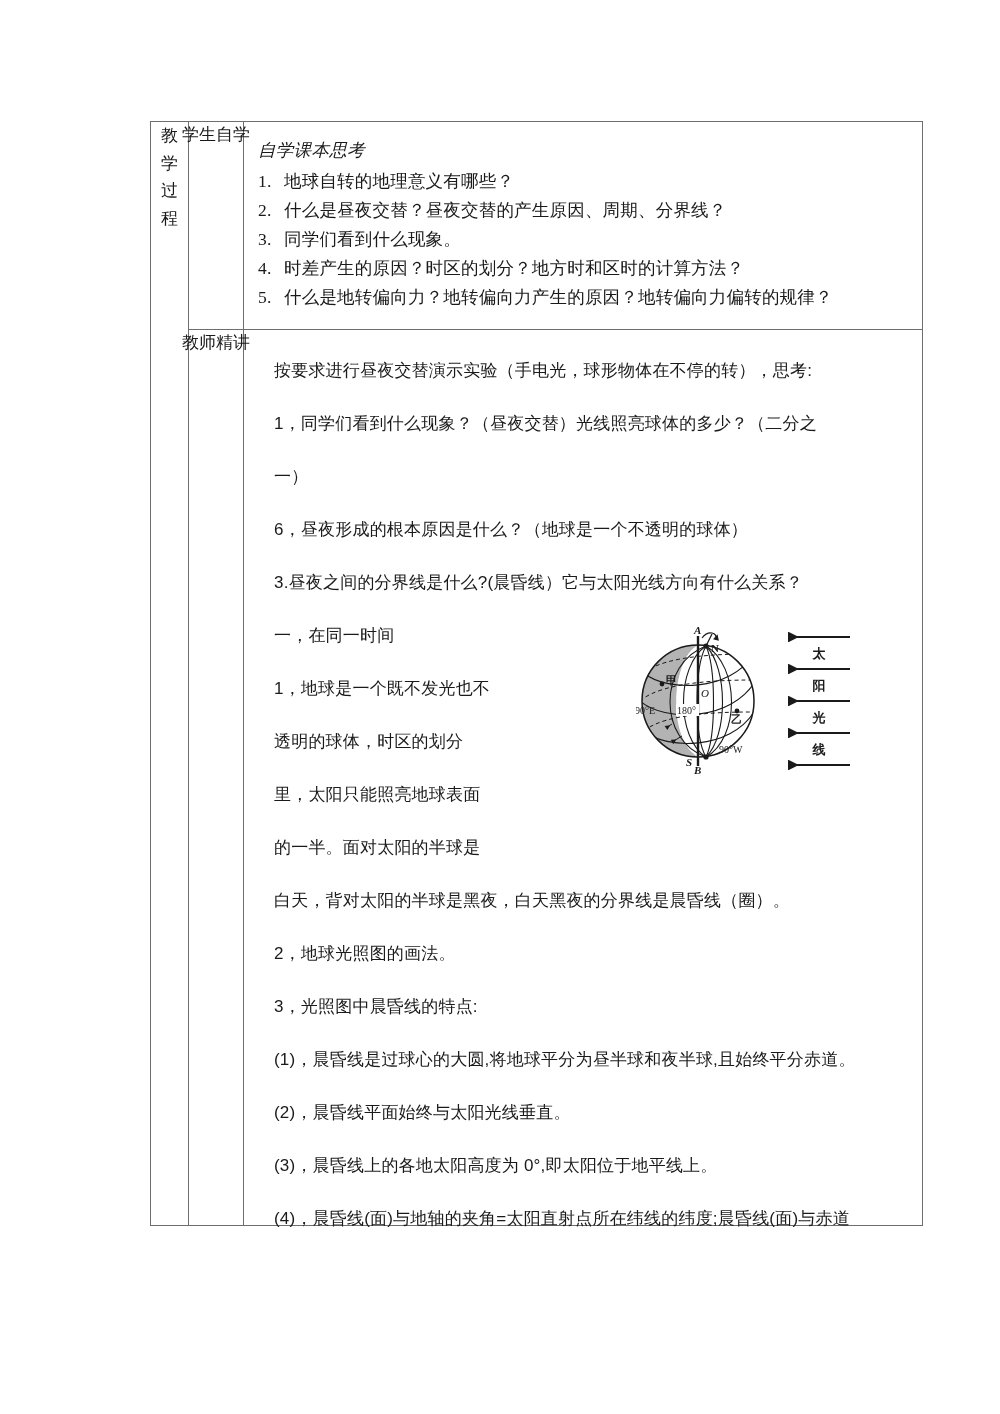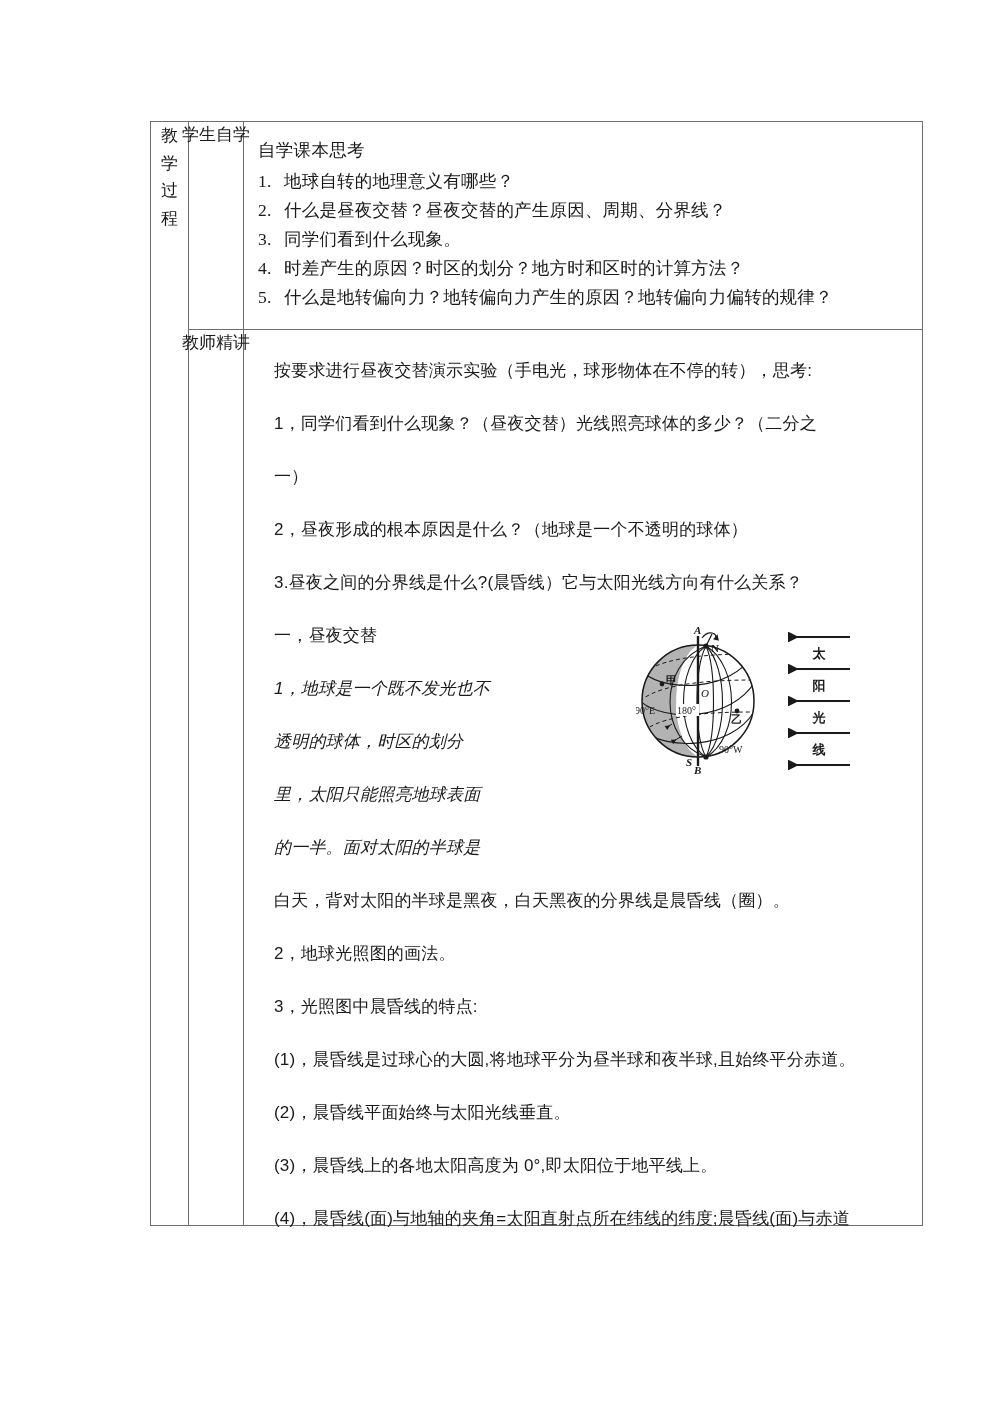--- a/index.html
+++ b/index.html
@@ -62,20 +62,21 @@
   
   .selfstudy-body {
     padding: 16px 10px 14px 14px;
     font-size: 17.5px;
   }
   .selfstudy-title {
     font-family: "Liberation Sans", "DejaVu Sans", sans-serif;
     font-size: 17.5px;
     margin: 0 0 9px 0;
     letter-spacing: .3px;
+    font-style: italic;
   }
   ol.q-list {
     margin: 0; padding: 0;
     list-style: none;
     font-family: "Liberation Sans", "DejaVu Sans", sans-serif;
   }
   ol.q-list li {
     display: flex;
     align-items: flex-start;
     margin-bottom: 7px;
@@ -99,21 +100,21 @@
     font-size: 17px;
     height: 895px;
   }
   .para {
     margin: 0 0 0 16px;
     line-height: 53px;
     height: 53px;
     letter-spacing: .2px;
     white-space: nowrap;
   }
-  .para.narrow { max-width: 400px; white-space: nowrap; font-style: italic; }
+  .para.narrow { max-width: 400px; white-space: nowrap; }
 
   
   .diagram {
     position: absolute;
     left: 392px;
     top: 288px;
     width: 215px;
     height: 170px;
   }
   .diagram svg { display: block; }
@@ -184,23 +185,23 @@
             <span>精讲</span>
           </div>
         </td>
 
         <td>
           <div class="teach-body">
 
             <p class="para">按要求进行昼夜交替演示实验（手电光，球形物体在不停的转），思考:</p>
             <p class="para">1，同学们看到什么现象？（昼夜交替）光线照亮球体的多少？（二分之</p>
             <p class="para">一）</p>
-            <p class="para">2，昼夜形成的根本原因是什么？（地球是一个不透明的球体）</p>
+            <p class="para">6，昼夜形成的根本原因是什么？（地球是一个不透明的球体）</p>
             <p class="para">3.昼夜之间的分界线是什么?(晨昏线）它与太阳光线方向有什么关系？</p>
-            <p class="para">一，昼夜交替</p>
+            <p class="para">一，在同一时间</p>
             <p class="para narrow">1，地球是一个既不发光也不</p>
             <p class="para narrow">透明的球体，时区的划分</p>
             <p class="para narrow">里，太阳只能照亮地球表面</p>
             <p class="para narrow">的一半。面对太阳的半球是</p>
             <p class="para">白天，背对太阳的半球是黑夜，白天黑夜的分界线是晨昏线（圈）。</p>
             <p class="para">2，地球光照图的画法。</p>
             <p class="para">3，光照图中晨昏线的特点:</p>
             <p class="para">(1)，晨昏线是过球心的大圆,将地球平分为昼半球和夜半球,且始终平分赤道。</p>
             <p class="para">(2)，晨昏线平面始终与太阳光线垂直。</p>
             <p class="para">(3)，晨昏线上的各地太阳高度为 0°,即太阳位于地平线上。</p>

